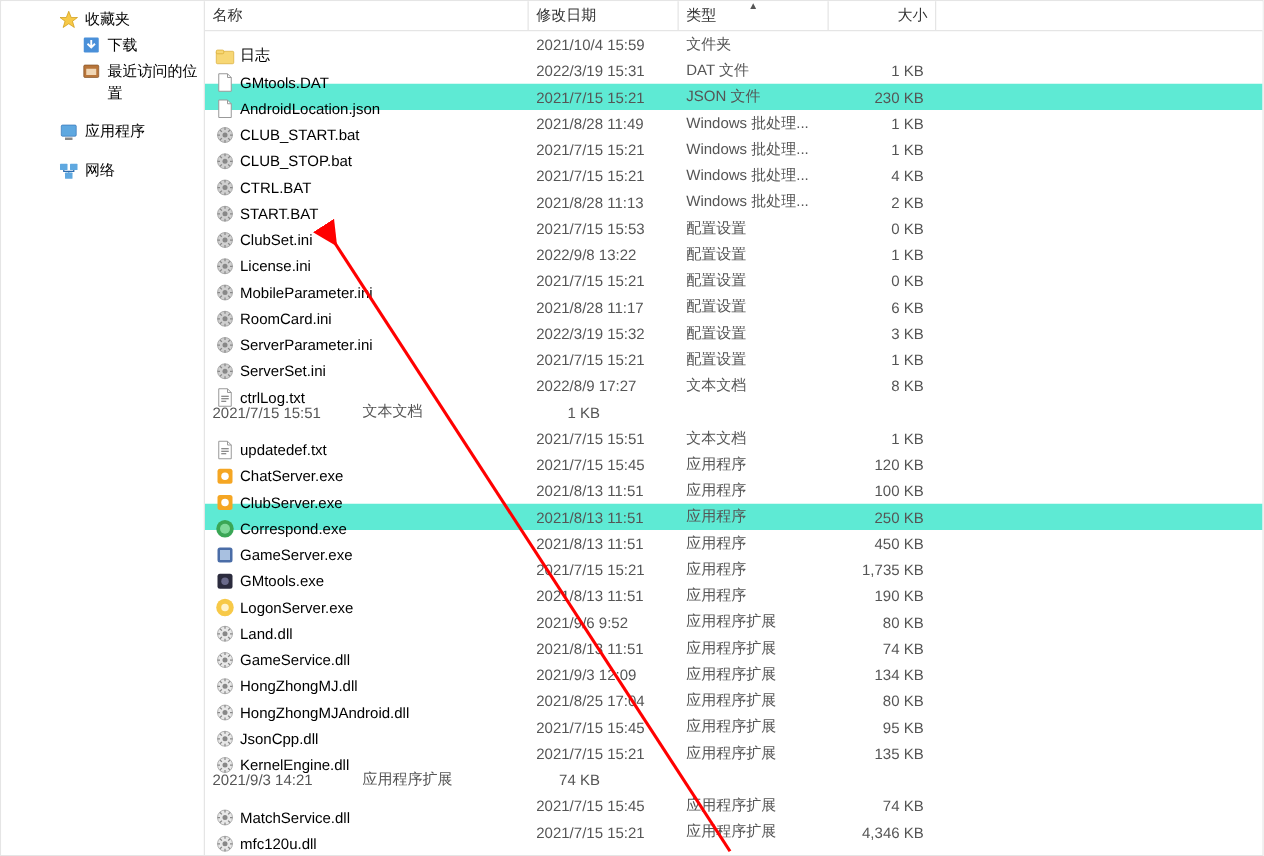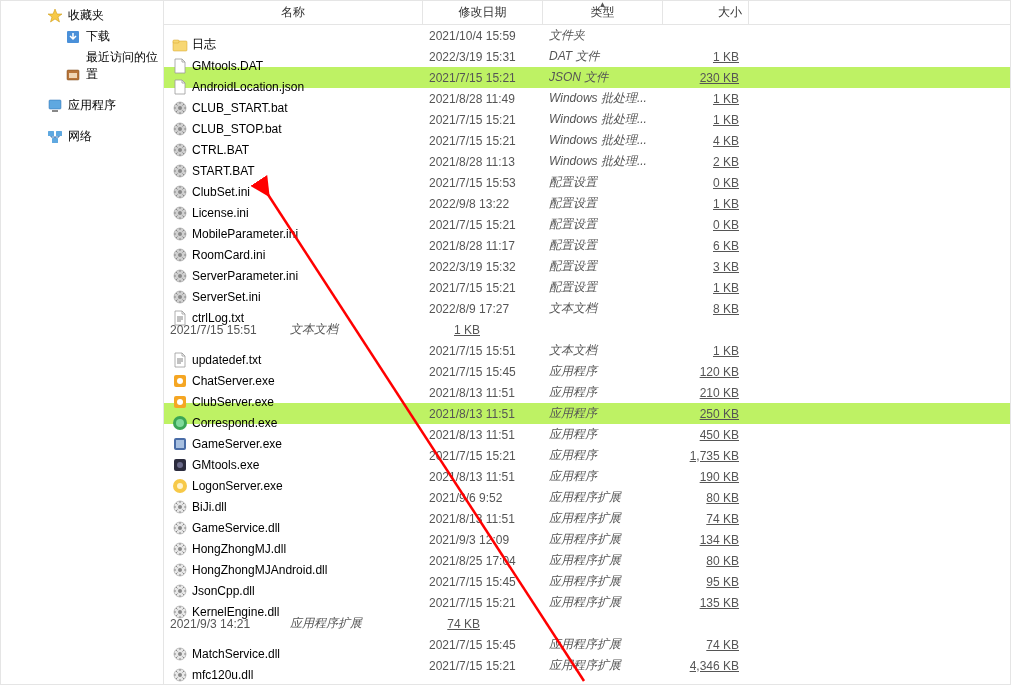--- a/index.html
+++ b/index.html
@@ -1,37 +1,37 @@
 <!DOCTYPE html>
 <html><head>
 <meta charset="utf-8">
 <style>
 * { box-sizing: border-box; margin: 0; padding: 0; }
 body { font-family: "Microsoft YaHei", "Segoe UI", sans-serif; font-size: 12px; color: #000; background: #fff; }
 .container { display: flex; width: 1011px; height: 685px; border: 1px solid #e5e5e5; position: relative; }
 .sidebar { width: 163px; background: #fff; border-right: 1px solid #e5e5e5; padding-top: 4px; padding-left: 36px; }
 .sidebar-section { padding: 2px 0 2px 10px; display: flex; align-items: center; gap: 5px; cursor: default; }
-.sidebar-item { padding: 2px 0 2px 28px; display: flex; align-items: flex-end; gap: 5px; cursor: default; }
+.sidebar-item { padding: 2px 0 2px 28px; display: flex; align-items: flex-start; gap: 5px; cursor: default; }
 .star-icon svg, .dl-icon svg, .desk-icon svg, .recent-icon svg, .pc-icon svg, .net-icon svg { width: 16px; height: 16px; display: block; }
 .spacer { height: 10px; }
 .main { flex: 1; display: flex; flex-direction: column; }
 .header-row { display: flex; border-bottom: 1px solid #e5e5e5; height: 24px; align-items: stretch; background: #fff; }
-.header-cell { display: flex; align-items: center; padding: 0 6px; border-right: 1px solid #e5e5e5; position: relative; color: #333; justify-content: center; }
+.header-cell { display: flex; align-items: center; padding: 0 6px; border-right: 1px solid #e5e5e5; position: relative; color: #333; }
 .col-name { width: 259px; }
 .col-date { width: 120px; }
 .col-type { width: 120px; }
 .col-size { width: 86px; justify-content: flex-end; }
 .sort-arrow { position: absolute; top: -1px; left: 50%; transform: translateX(-50%); font-size: 8px; color: #555; }
 .file-list { flex: 1; overflow: auto; }
 .file-row { display: flex; height: 21px; align-items: center; }
-.file-row.selected { background: #bef264; }
+.file-row.selected { background: #5eead4; }
 .cell-name { width: 259px; display: flex; align-items: center; padding-left: 8px; gap: 4px; overflow: hidden; white-space: nowrap; margin-top: 18px; }
 .cell-date { width: 120px; padding-left: 6px; color: #555; overflow: hidden; white-space: nowrap; }
-.cell-type { width: 120px; padding-left: 6px; color: #555; overflow: hidden; white-space: nowrap; text-overflow: ellipsis; font-style: italic; }
-.cell-size { width: 86px; padding-right: 10px; color: #555; text-align: right; overflow: hidden; white-space: nowrap; text-decoration: underline; }
+.cell-type { width: 120px; padding-left: 6px; color: #555; overflow: hidden; white-space: nowrap; text-overflow: ellipsis; }
+.cell-size { width: 86px; padding-right: 10px; color: #555; text-align: right; overflow: hidden; white-space: nowrap; }
 .file-icon { width: 16px; height: 16px; display: inline-flex; align-items: center; justify-content: center; flex-shrink: 0; }
 .file-icon svg { width: 16px; height: 16px; display: block; }
 .arrow-overlay { position: absolute; top: 0; left: 163px; pointer-events: none; }
 </style>
 </head>
 <body>
 
 <div class="container">
 
   <div class="sidebar">
@@ -319,21 +319,21 @@
           <div class="cell-name">
             <span class="file-icon">
               <svg viewBox="0 0 16 16">
                 <use href="#ic-exe-orange"></use>
               </svg>
             </span>
             <span>ClubServer.exe</span>
           </div>
           <div class="cell-date">2021/8/13 11:51</div>
           <div class="cell-type">应用程序</div>
-          <div class="cell-size">210 KB</div>
+          <div class="cell-size">100 KB</div>
         </div>
         <div class="file-row selected">
           <div class="cell-name">
             <span class="file-icon">
               <svg viewBox="0 0 16 16">
                 <use href="#ic-exe-green"></use>
               </svg>
             </span>
             <span>Correspond.exe</span>
           </div>
@@ -380,21 +380,21 @@
           <div class="cell-type">应用程序</div>
           <div class="cell-size">190 KB</div>
         </div>
         <div class="file-row">
           <div class="cell-name">
             <span class="file-icon">
               <svg viewBox="0 0 16 16">
                 <use href="#ic-dll"></use>
               </svg>
             </span>
-            <span>BiJi.dll</span>
+            <span>Land.dll</span>
           </div>
           <div class="cell-date">2021/9/6 9:52</div>
           <div class="cell-type">应用程序扩展</div>
           <div class="cell-size">80 KB</div>
         </div>
         <div class="file-row">
           <div class="cell-name">
             <span class="file-icon">
               <svg viewBox="0 0 16 16">
                 <use href="#ic-dll"></use>

